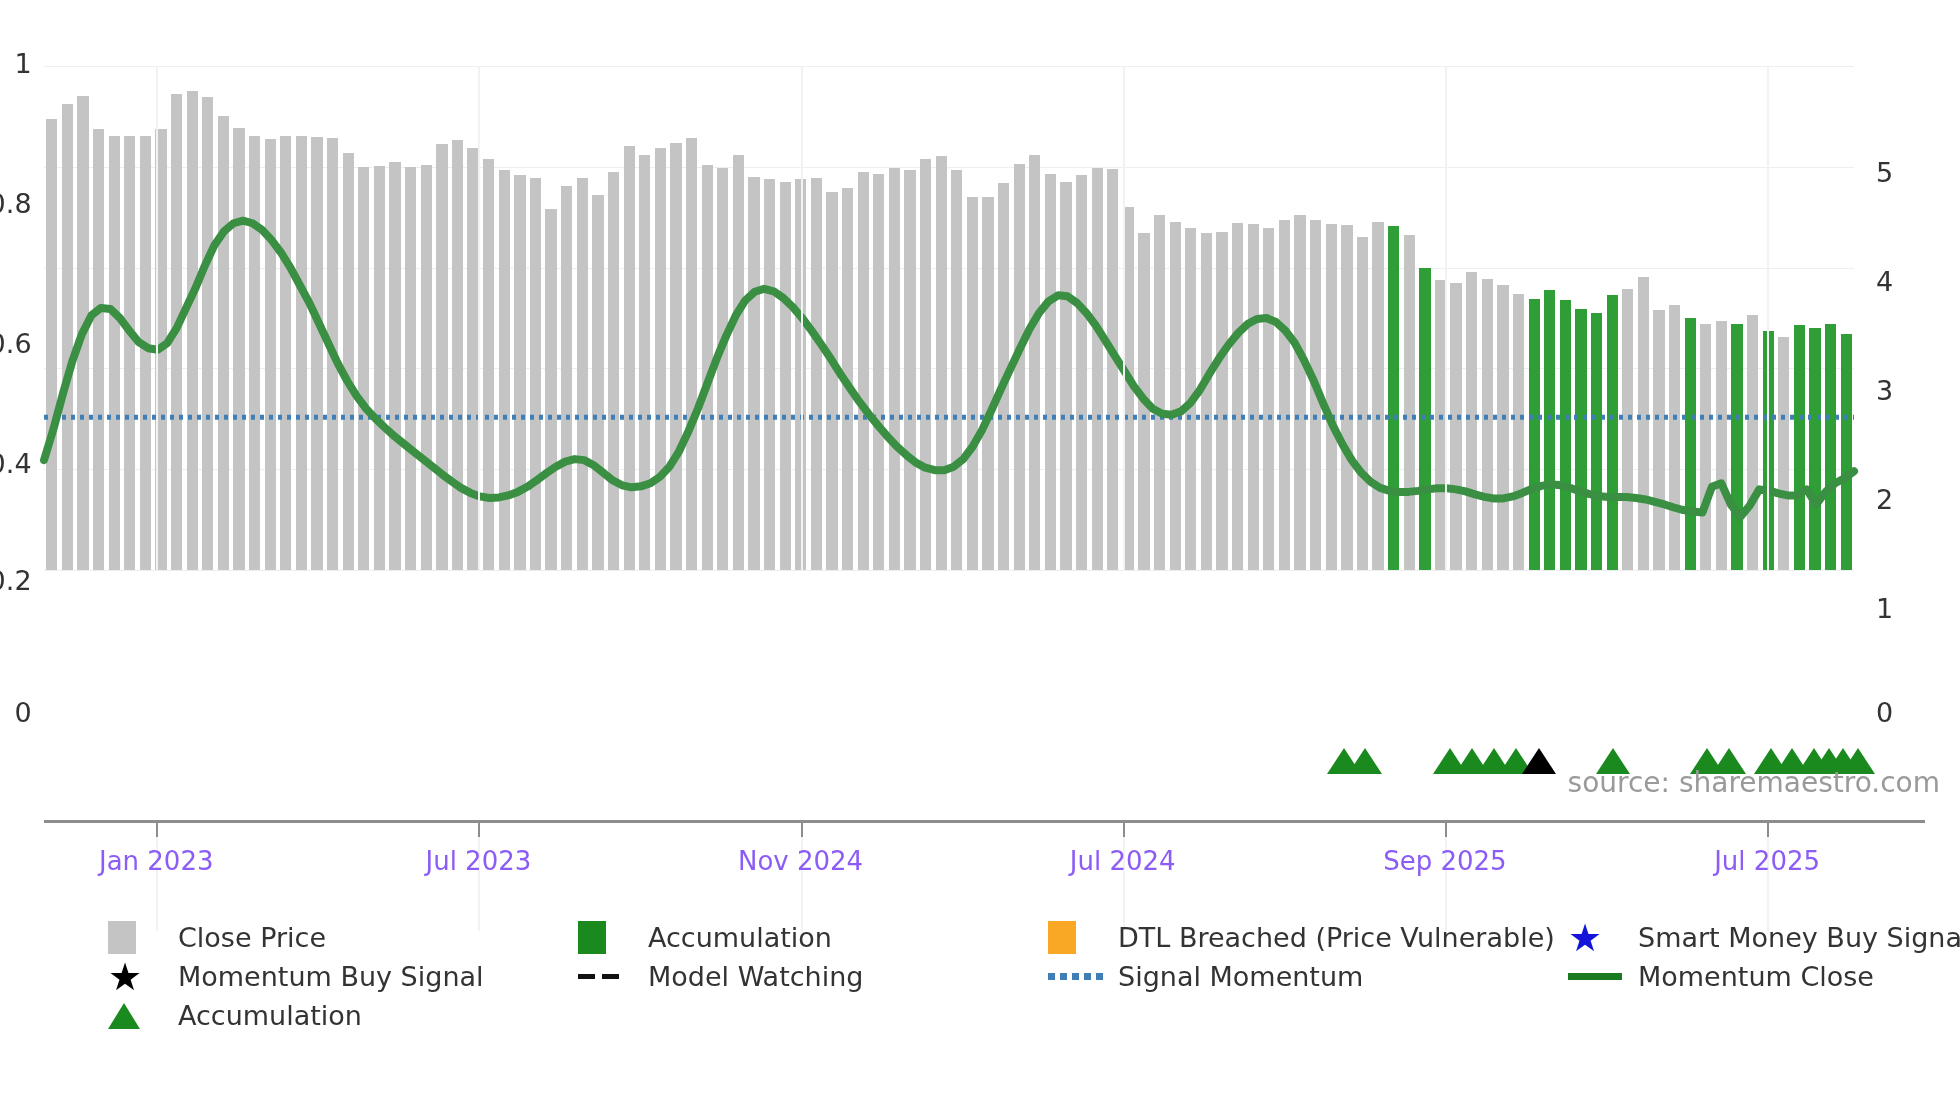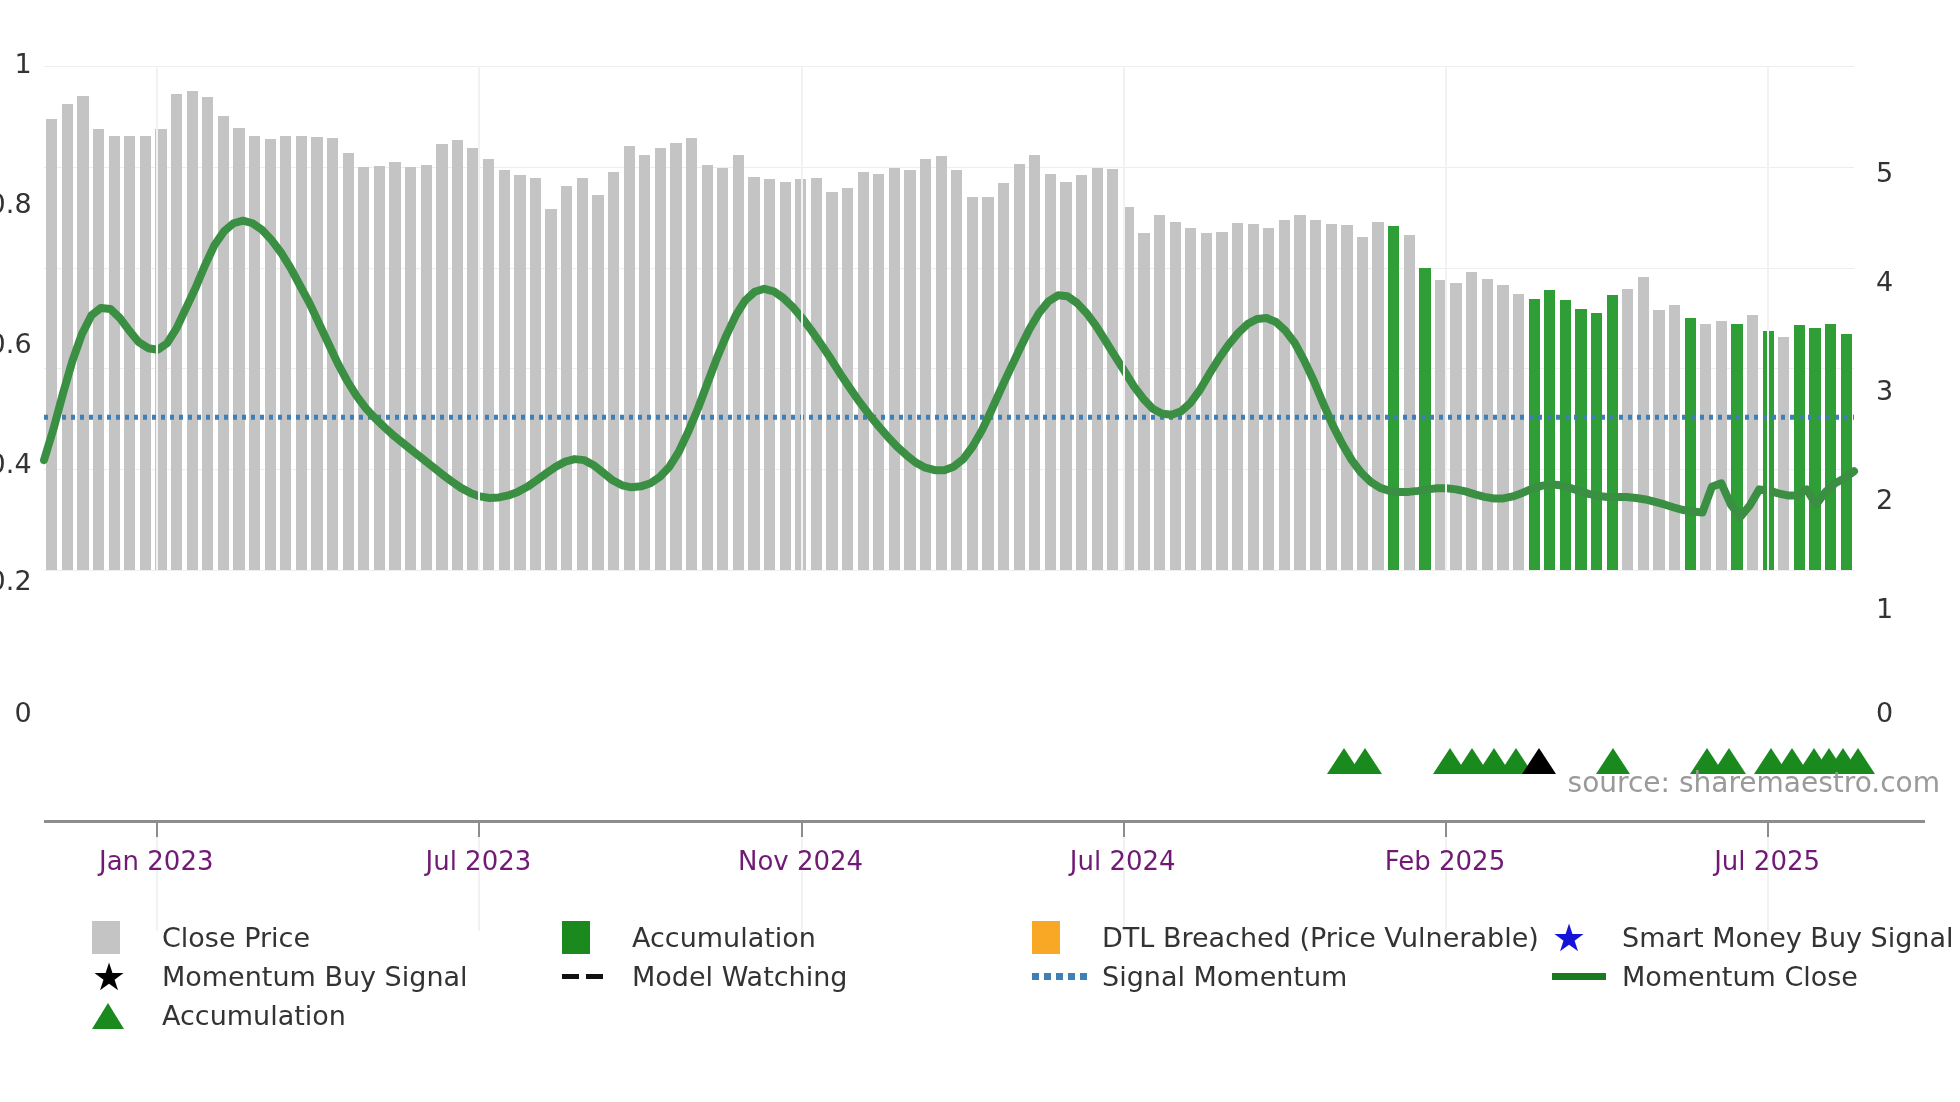--- a/index.html
+++ b/index.html
@@ -24,21 +24,21 @@
     font-size: 27px;
     color: #333333;
     white-space: nowrap;
     letter-spacing: 0.2px;
   }
   .ylabel-left { text-align: right; }
   .ylabel-right { text-align: left; }
   .xlabel {
     position: absolute;
     font-size: 26px;
-    color: #701a75;
+    color: #8b5cf6;
     white-space: nowrap;
     transform: translateX(-50%);
   }
   #plot {
     position: absolute;
     left: 44px;
     top: 66px;
     width: 1810px;
     height: 504px;
   }
@@ -97,21 +97,21 @@
   #source-note {
     position: absolute;
     right: 20px;
     top: 766px;
     font-size: 28px;
     color: #9a9a9a;
     white-space: nowrap;
   }
   #legend {
     position: absolute;
-    left: 92px;
+    left: 108px;
     top: 918px;
     width: 1800px;
     display: grid;
     grid-template-columns: 470px 470px 520px 340px;
     grid-auto-rows: 39px;
     align-items: center;
     text-align: center;
   }
   .legend-item {
     display: flex;
@@ -347,21 +347,21 @@
       <div class="tickmark" style="left: 800.58px;"></div>
       <div class="tickmark" style="left: 1122.76px;"></div>
       <div class="tickmark" style="left: 1444.94px;"></div>
       <div class="tickmark" style="left: 1767.12px;"></div>
     </div>
   <div id="xlabels">
       <div class="xlabel" style="left: 156.22px; top: 846px;">Jan 2023</div>
       <div class="xlabel" style="left: 478.4px; top: 846px;">Jul 2023</div>
       <div class="xlabel" style="left: 800.58px; top: 846px;">Nov 2024</div>
       <div class="xlabel" style="left: 1122.76px; top: 846px;">Jul 2024</div>
-      <div class="xlabel" style="left: 1444.94px; top: 846px;">Feb 2025</div>
+      <div class="xlabel" style="left: 1444.94px; top: 846px;">Sep 2025</div>
       <div class="xlabel" style="left: 1767.12px; top: 846px;">Jul 2025</div>
     </div>
 
   <div id="markers">
       <div class="marker-tri" style="left: 1326.58px; top: 748px;"></div>
       <div class="marker-tri" style="left: 1348.3px; top: 748px;"></div>
       <div class="marker-tri" style="left: 1433.37px; top: 748px;"></div>
       <div class="marker-tri" style="left: 1455.09px; top: 748px;"></div>
       <div class="marker-tri" style="left: 1476.81px; top: 748px;"></div>
       <div class="marker-tri" style="left: 1498.53px; top: 748px;"></div>

